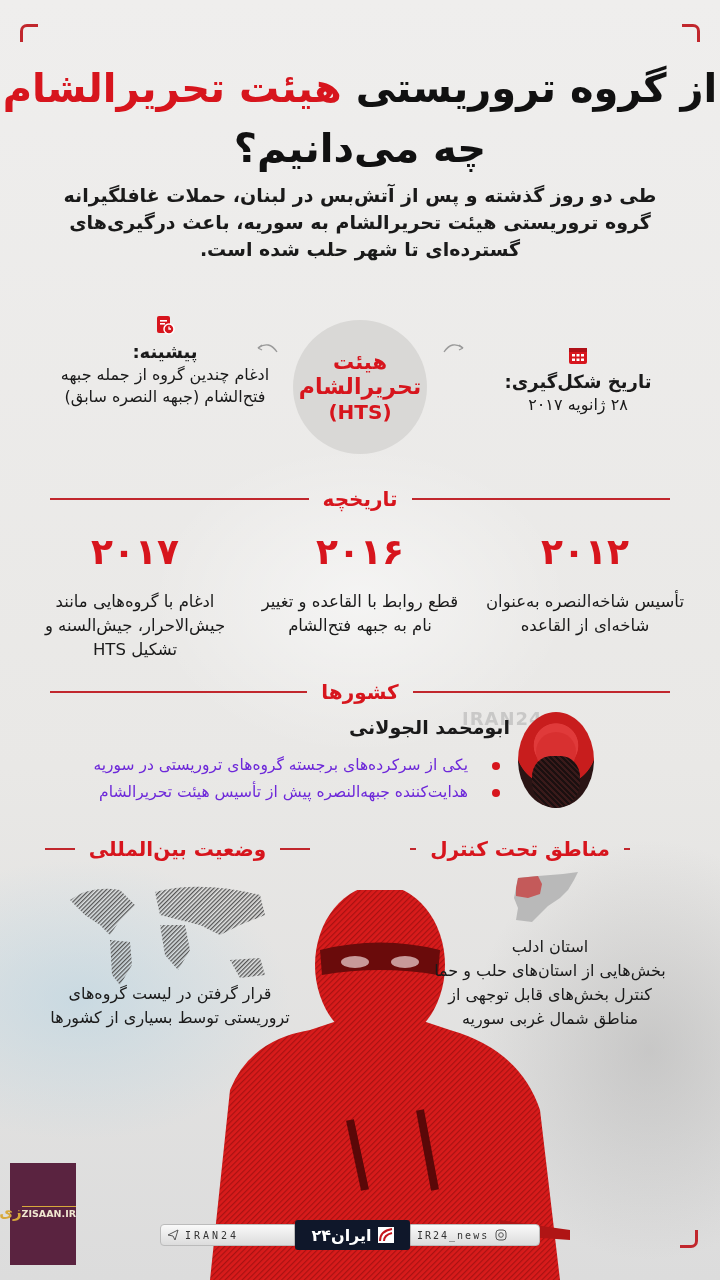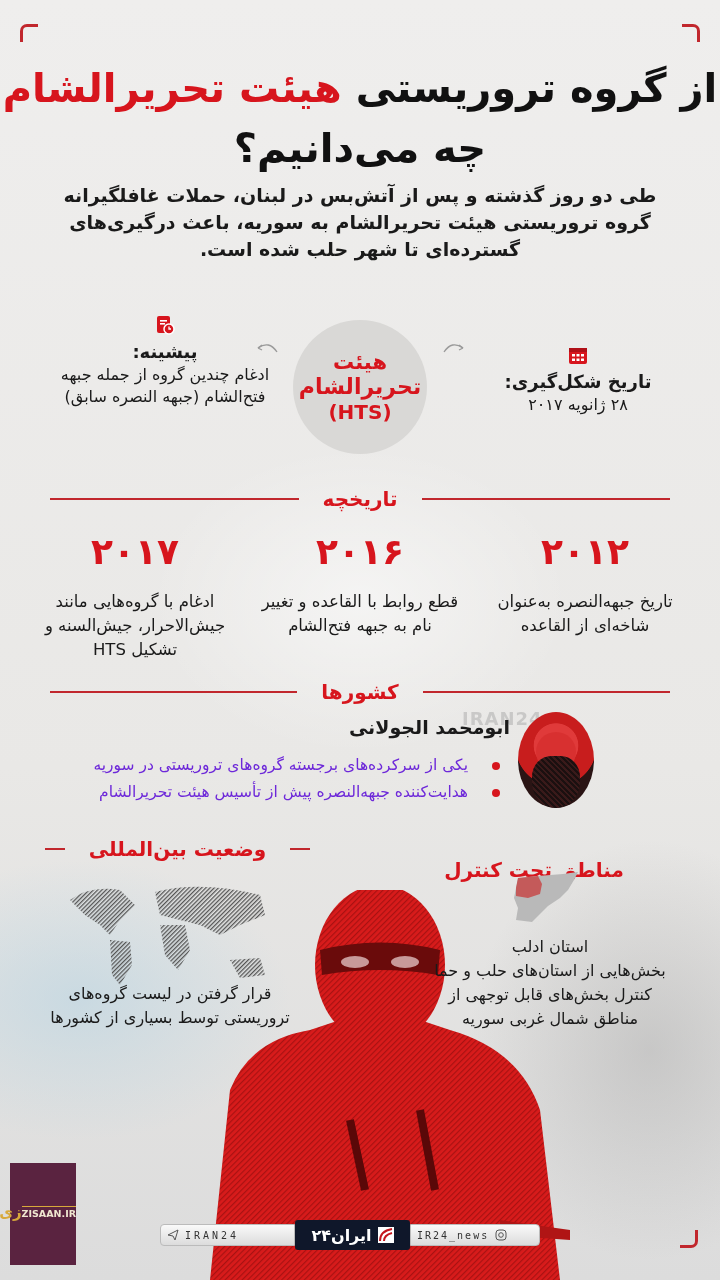--- a/index.html
+++ b/index.html
@@ -57,21 +57,21 @@
   .side-block {
     position: absolute; direction: rtl; text-align: center; color: #1a1a1a;
   }
   .side-block .icon { display: block; margin: 0 auto 4px; width: 22px; height: 22px; }
   .side-block .head { font-weight: bold; font-size: 18px; line-height: 24px; }
   .side-block .body { font-size: 16px; line-height: 22px; }
   .founded { left: 478px; top: 344px; width: 200px; }
   .background { left: 40px; top: 314px; width: 250px; }
 
   .section-head {
-    position: absolute; height: 30px; display: flex; align-items: center; gap: 24px;
+    position: absolute; height: 30px; display: flex; align-items: center; gap: 14px;
     direction: rtl;
   }
   .section-head .line { flex: 1; height: 2px; background: #c1272d; }
   .section-head .label {
     font-weight: bold; font-size: 20px; color: #d7151d; white-space: nowrap;
   }
 
   .timeline {
     position: absolute; top: 532px; left: 30px; right: 30px;
     display: flex; flex-direction: row-reverse; justify-content: space-between;
@@ -218,21 +218,21 @@
 
 <div class="section-head" style="top:484px; left:50px; right:50px;">
   <div class="line"></div>
   <div class="label">تاریخچه</div>
   <div class="line"></div>
 </div>
 
 <div class="timeline">
   <div class="tl-item">
     <div class="year">۲۰۱۲</div>
-    <div class="desc">تاریخ جبهه‌النصره به‌عنوان شاخه‌ای از القاعده</div>
+    <div class="desc">تأسیس شاخه‌النصره به‌عنوان شاخه‌ای از القاعده</div>
   </div>
   <div class="tl-item">
     <div class="year">۲۰۱۶</div>
     <div class="desc">قطع روابط با القاعده و تغییر نام به جبهه فتح‌الشام</div>
   </div>
   <div class="tl-item">
     <div class="year">۲۰۱۷</div>
     <div class="desc">ادغام با گروه‌هایی مانند جیش‌الاحرار، جیش‌السنه و تشکیل HTS</div>
   </div>
 </div>
@@ -270,21 +270,21 @@
   </defs>
   <path d="M20 390 L40 200 Q60 150 120 140 L150 130 L230 130 L260 140 Q330 160 350 220 L370 390 Z" fill="url(#hatch)"></path>
   <ellipse cx="190" cy="75" rx="65" ry="80" fill="url(#hatch)"></ellipse>
   <path d="M130 60 Q190 45 250 60 L248 85 Q190 75 132 85 Z" fill="#6a0b0b"></path>
   <ellipse cx="165" cy="72" rx="14" ry="6" fill="#c89a9a"></ellipse>
   <ellipse cx="215" cy="72" rx="14" ry="6" fill="#c89a9a"></ellipse>
   <path d="M160 230 L175 300 M230 220 L245 300" stroke="#5a0808" stroke-width="8"></path>
   <path d="M310 330 L380 340 L380 350 L310 345 Z" fill="#b01515"></path>
 </svg>
 
-<div class="section-head" style="top:834px; left:424px; width:220px;flex-direction:column;">
+<div class="section-head" style="top:834px; left:410px; width:220px;">
   <div class="line"></div>
   <div class="label">مناطق تحت کنترل</div>
   <div class="line"></div>
 </div>
 <svg class="region-map" viewBox="0 0 80 60">
   <path d="M10 8 L30 6 L55 4 L70 2 L66 10 L60 20 L52 28 L40 36 L24 52 L8 50 L10 38 L6 28 L8 18 Z" fill="#b9b9b9"></path>
   <path d="M10 8 L30 6 L34 14 L32 24 L20 28 L8 26 L8 18 Z" fill="#c45a5a"></path>
 </svg>
 <div class="control-text">
   <div>استان ادلب</div>

